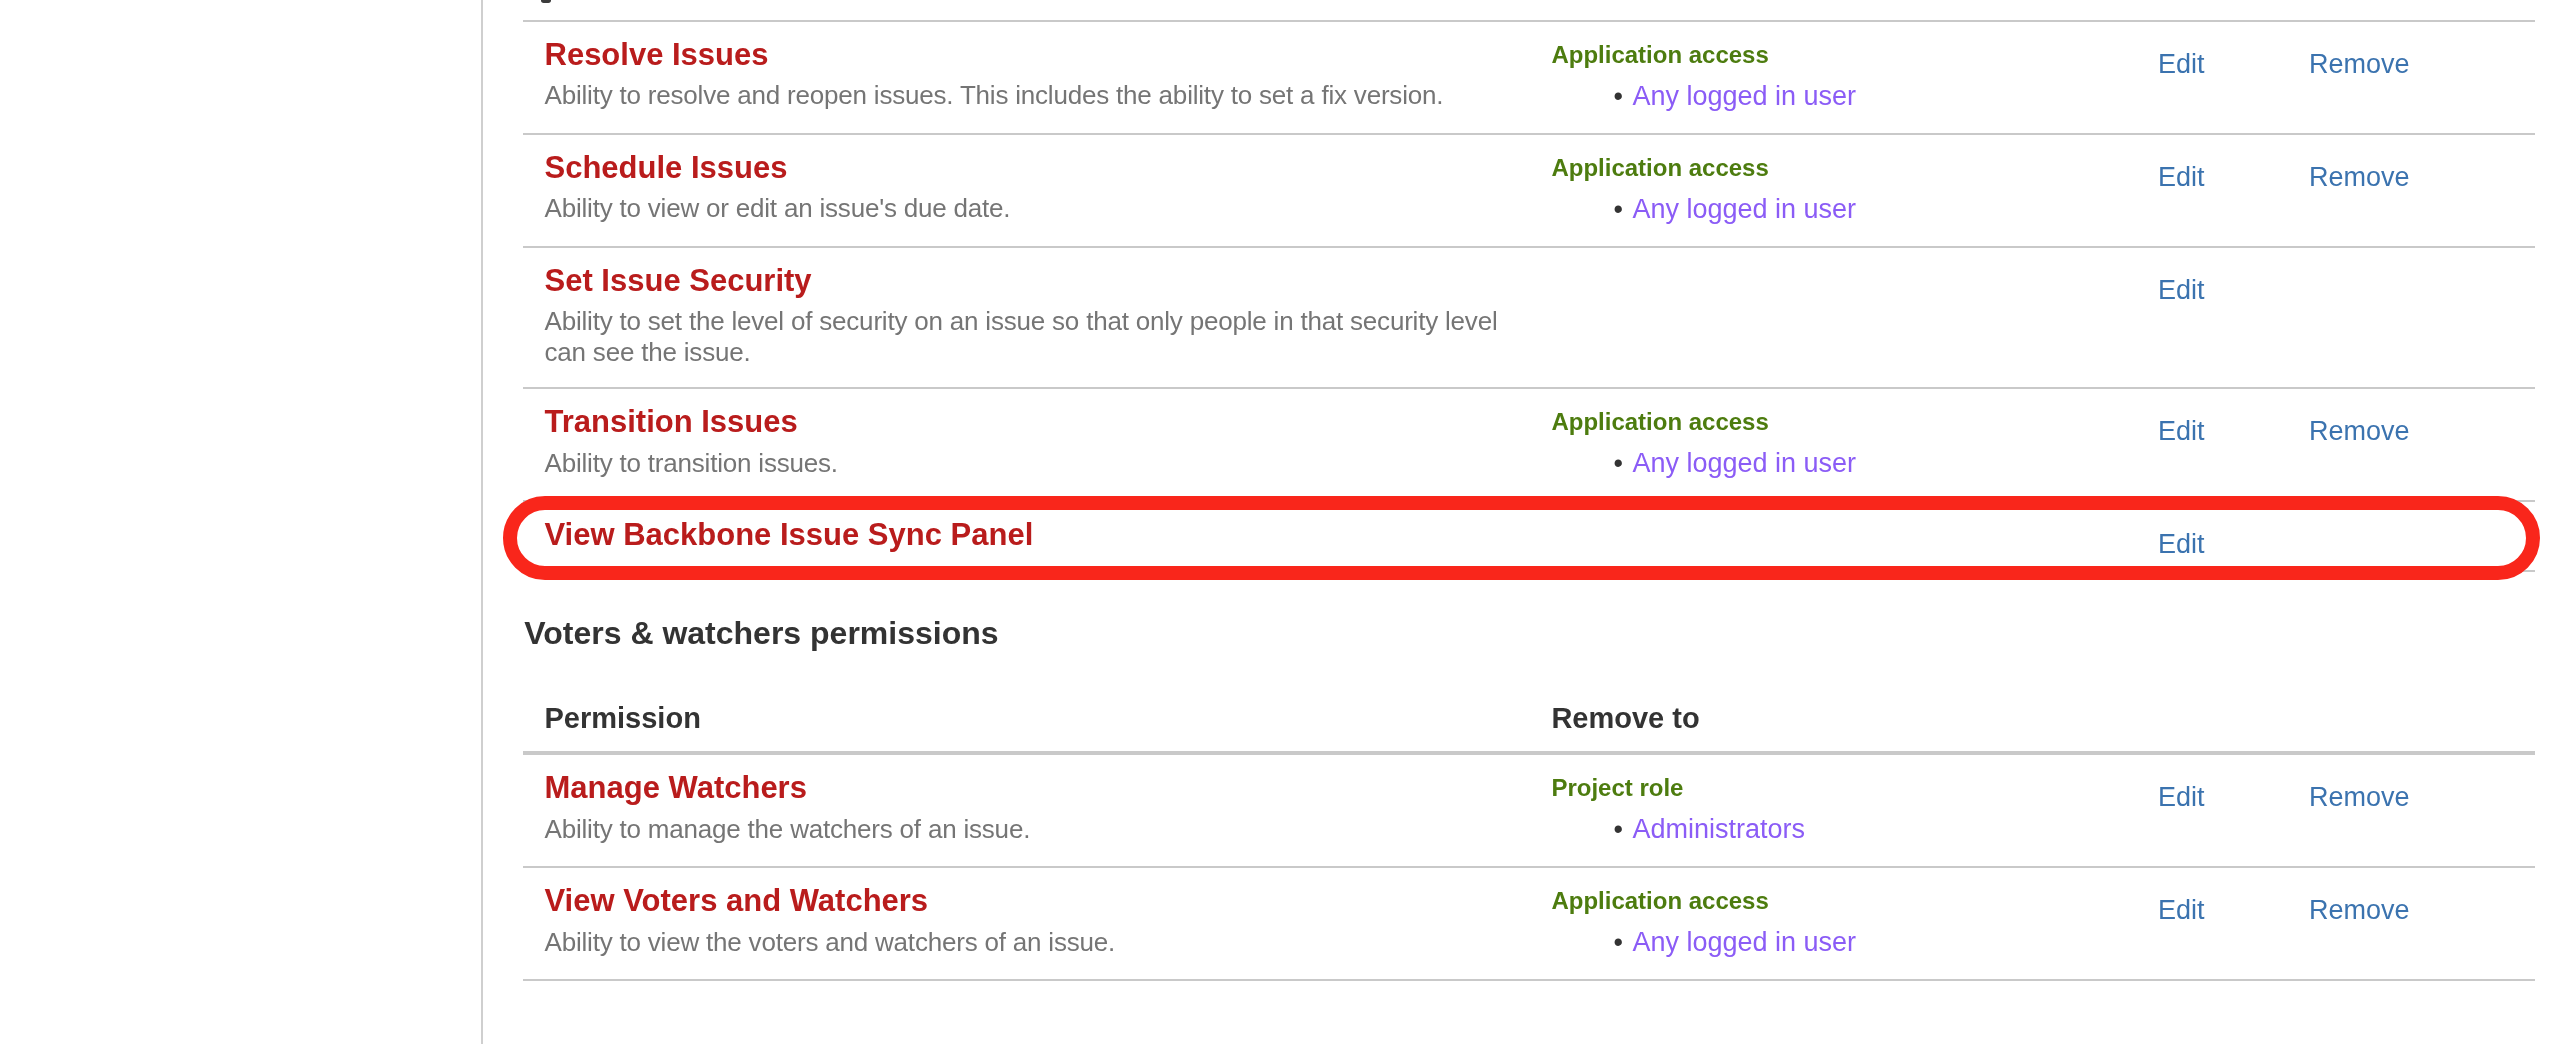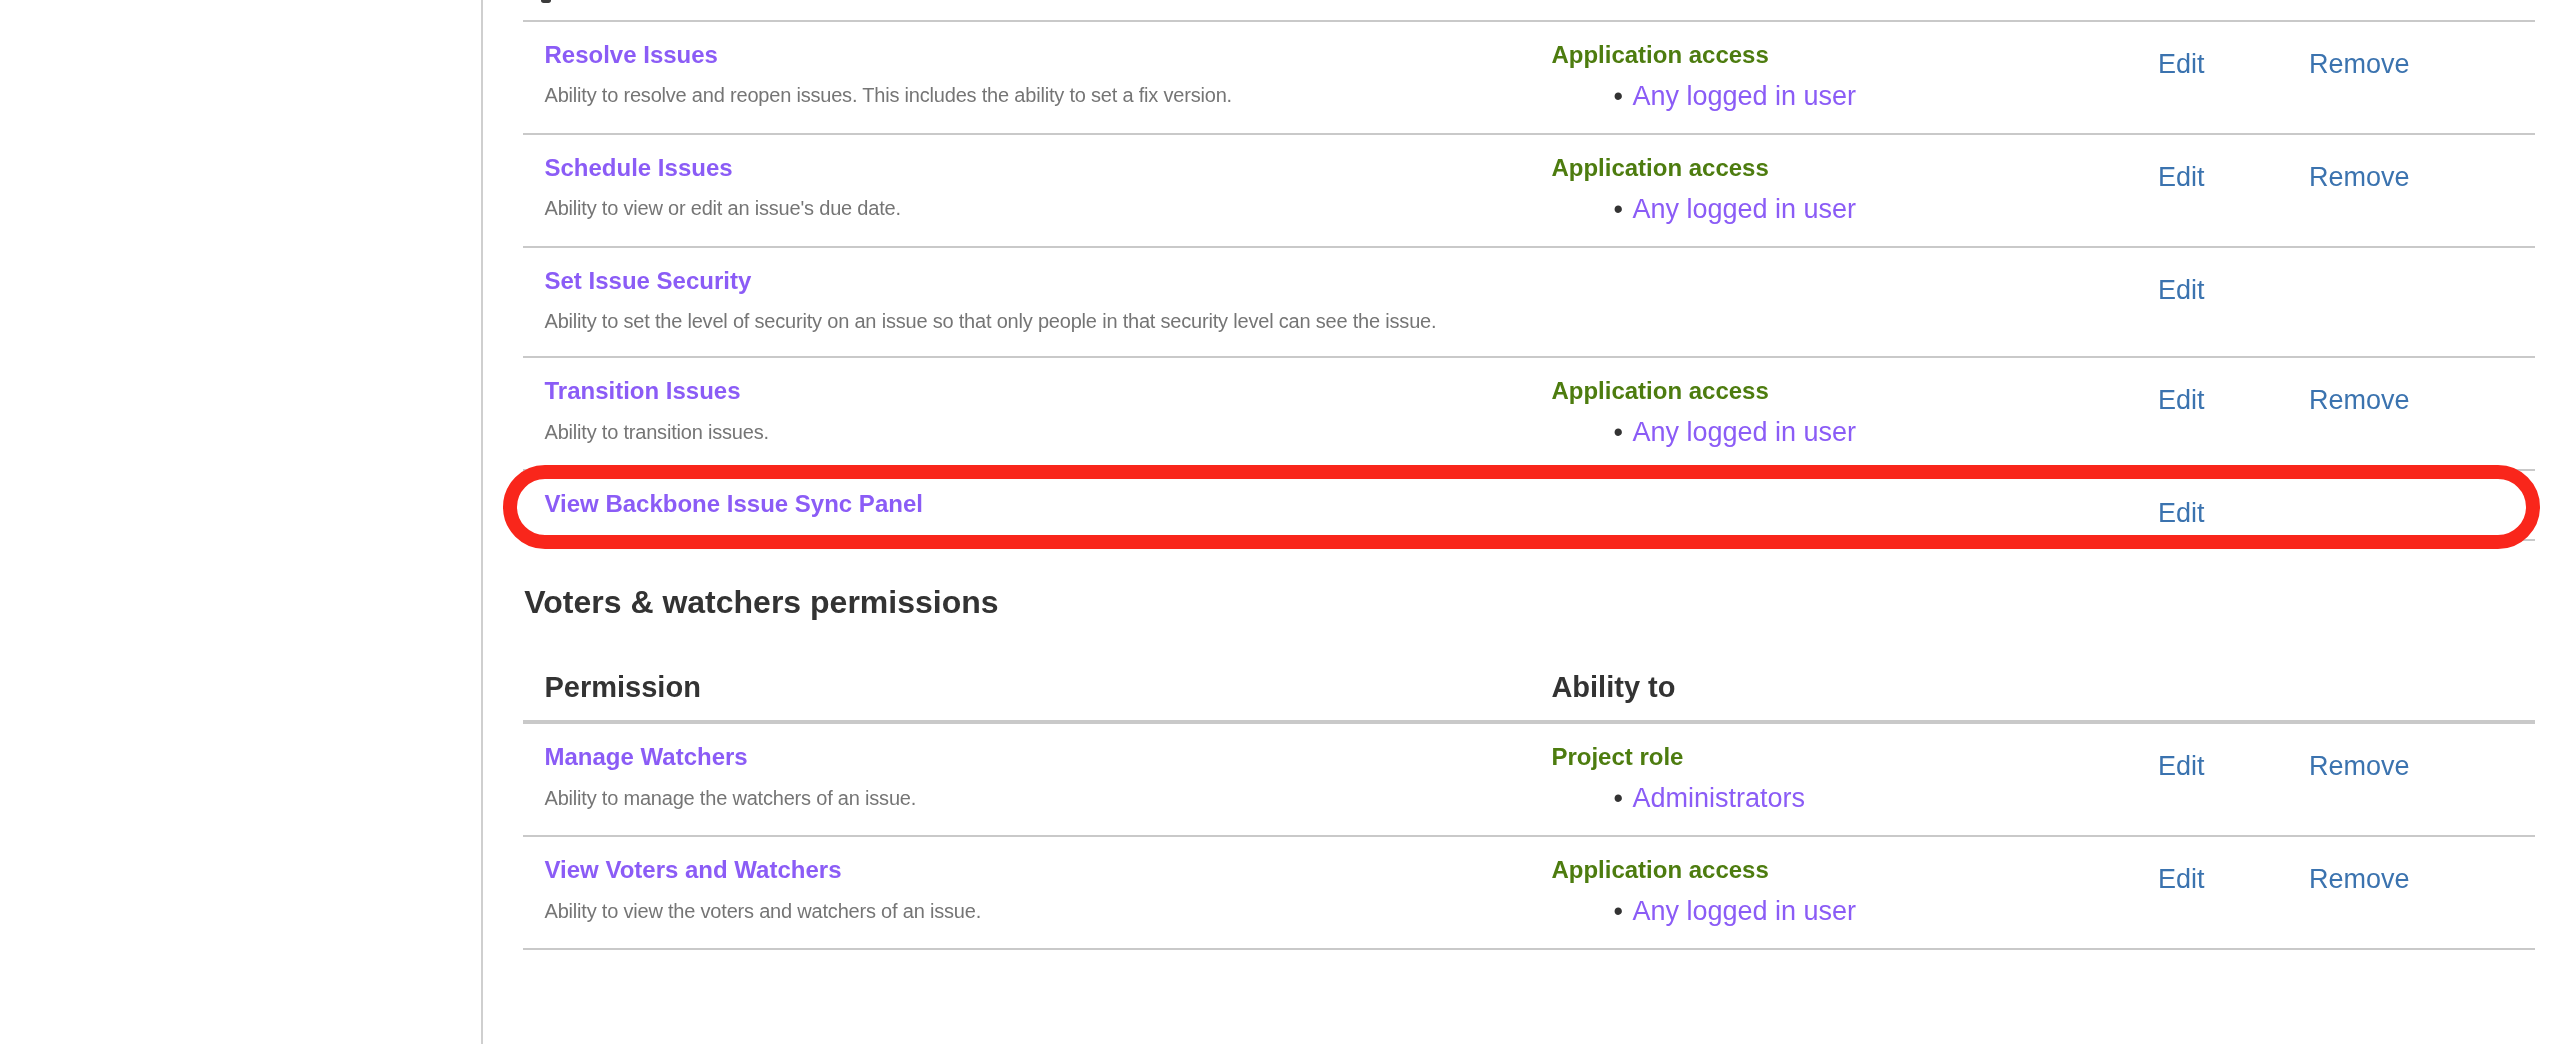--- a/index.html
+++ b/index.html
@@ -25,22 +25,22 @@
   .perm-row:first-child { border-top:none; }
   .perm-table > .perm-row.last { border-bottom:2px solid #c9c9c9; }
 
   .header-row { display:grid; grid-template-columns:1023px 612px 151px 1fr;
                 border-bottom:2px solid #c9c9c9; }
   .header-cell { font-size:29px; line-height:32px; font-weight:bold; color:#333333;
                  padding:31px 0 17.4px 21.5px; }
   .header-cell.granted { padding-left:5.4px; }
 
   .cell-perm { padding:17px 27px 19px 21.5px; }
-  .perm-title { font-size:24px; line-height:32px; font-weight:bold; color:#8b5cf6; }
-  .perm-desc  { margin-top:9.4px; font-size:20px; line-height:31px; color:#757575;
+  .perm-title { font-size:31px; line-height:32px; font-weight:bold; color:#b91c1c; }
+  .perm-desc  { margin-top:9.4px; font-size:26px; line-height:31px; color:#757575;
                 max-width:1047px; letter-spacing:-0.2px; }
 
   .cell-granted { padding:17px 0 19px 5.4px; }
   .granted-label { font-size:24px; line-height:32px; font-weight:bold; color:#4d7c0f; }
   .granted-list { margin-top:8px; list-style:none; }
   .granted-item { position:relative; padding-left:81px; font-size:27px; line-height:35px; color:#8b5cf6; }
   .granted-item::before { content:"\2022"; position:absolute; left:62px; top:0;
                           font-size:27px; color:#333333; }
 
   .cell-action { padding-top:25.5px; }
@@ -121,21 +121,21 @@
           </div>
           <div class="cell-granted"></div>
           <div class="cell-action"><a class="action-link">Edit</a></div>
           <div class="cell-action"></div>
         </div>
       </div>
       <h2 class="section-heading">Voters &amp; watchers permissions</h2>
       <div class="perm-table no-top table-gap">
         <div class="header-row">
           <div class="header-cell">Permission</div>
-          <div class="header-cell granted">Ability to</div>
+          <div class="header-cell granted">Remove to</div>
           <div></div>
           <div></div>
         </div>
         <div class="perm-row">
           <div class="cell-perm">
             <div class="perm-title">Manage Watchers</div>
             <div class="perm-desc">Ability to manage the watchers of an issue.</div>
           </div>
           <div class="cell-granted">
             <div class="granted-label">Project role</div>

